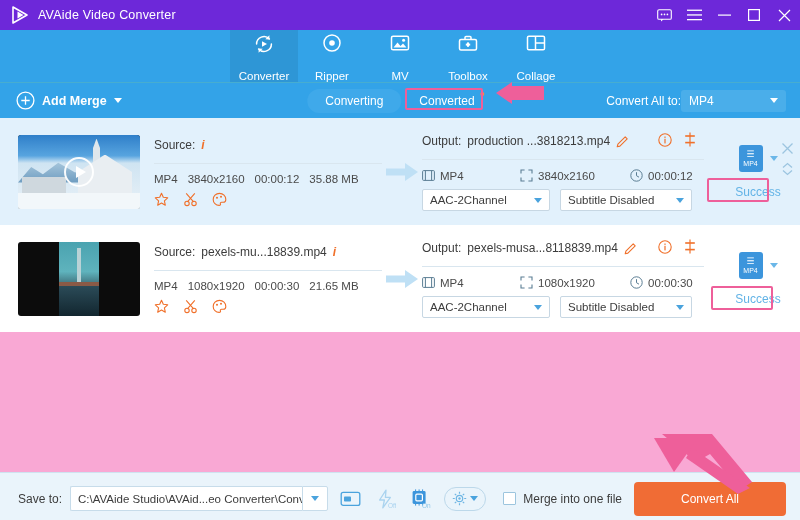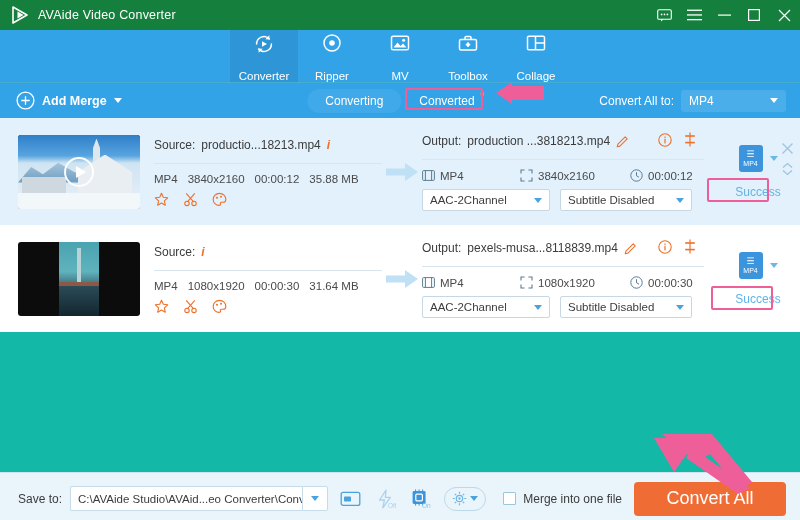--- a/index.html
+++ b/index.html
@@ -9,21 +9,21 @@
     font-size: 12px;
     background: #ffffff;
     color: #333;
     overflow: hidden;
     position: relative;
   }
 
   
   .titlebar {
     height: 30px;
-    background: #15803d;
+    background: #6d28d9;
     display: flex;
     align-items: center;
     padding: 0 10px;
     position: relative;
   }
   .app-logo {
     width: 20px; height: 20px;
     margin-right: 8px;
     display: flex; align-items: center; justify-content: center;
   }
@@ -112,40 +112,40 @@
   .seg-badge {
     position: absolute;
     top: 3px; right: 8px;
     width: 4px; height: 4px;
     border-radius: 50%;
     background: #ff8a3d;
   }
   .convert-all-to {
     position: absolute;
     right: 14px;
-    display: flex; align-items: center; gap: 7px;
+    display: flex; align-items: center; 
     color: #ffffff;
   }
   .cat-label { font-size: 12px; }
   .cat-select {
     background: #4aaeea;
     border-radius: 3px;
     height: 22px;
     width: 105px;
     display: flex; align-items: center;
     justify-content: space-between;
     padding: 0 8px;
     font-size: 12px;
     cursor: pointer;
   }
 
   
   .list {
     height: 354px;
-    background: #14b8a6;
+    background: #f9a8d4;
     overflow: hidden;
   }
   .row {
     height: 107px;
     display: flex;
     align-items: center;
     padding: 0 14px 0 18px;
     position: relative;
   }
   .row.alt { background: #e2f1fc; }
@@ -442,21 +442,21 @@
     border-radius: 1px;
   }
   .merge-label { font-size: 12px; color: #3c3c3c; }
   .convert-all-btn {
     position: absolute;
     right: 14px;
     width: 152px; height: 34px;
     background: #f06c35;
     border-radius: 4px;
     color: #ffffff;
-    font-size: 18px;
+    font-size: 12px;
     display: flex; align-items: center; justify-content: center;
     cursor: pointer;
   }
 </style>
 </head>
 <body>
 
 <div class="titlebar">
   <div class="app-logo">
     <svg width="20" height="20" viewBox="0 0 20 20">
@@ -592,21 +592,20 @@
         <div class="snow-ground"></div>
       </div>
       <div class="play-btn">
         <span class="play-tri"></span>
       </div>
     </div>
 
     <div class="src-col">
       <div class="src-title">
         <span>Source:</span>
-        <span>productio...18213.mp4</span>
         <span class="info-i">i</span>
       </div>
       <div class="hr"></div>
       <div class="meta-line">
         <span>MP4</span>
         <span>3840x2160</span>
         <span>00:00:12</span>
         <span>35.88 MB</span>
       </div>
       <div class="tool-icons">
@@ -716,28 +715,29 @@
           <div class="pi-tower"></div>
           <div class="pi-bridge"></div>
           <div class="pi-water"></div>
         </div>
       </div>
     </div>
 
     <div class="src-col">
       <div class="src-title">
         <span>Source:</span>
+        <span>pexels-mu...18839.mp4</span>
         <span class="info-i">i</span>
       </div>
       <div class="hr"></div>
       <div class="meta-line">
         <span>MP4</span>
         <span>1080x1920</span>
         <span>00:00:30</span>
-        <span>31.64 MB</span>
+        <span>21.65 MB</span>
       </div>
       <div class="tool-icons">
         <svg width="15" height="15" viewBox="0 0 15 15">
           <path d="M7.5 1.2 L9.3 5.3 L13.7 5.8 L10.4 8.8 L11.3 13.2 L7.5 11 L3.7 13.2 L4.6 8.8 L1.3 5.8 L5.7 5.3 Z" fill="none" stroke="#f0702a" stroke-width="1.1" stroke-linejoin="round"></path>
         </svg>
         <svg width="15" height="15" viewBox="0 0 15 15">
           <circle cx="4" cy="11.4" r="2.2" fill="none" stroke="#f0702a" stroke-width="1.1"></circle>
           <circle cx="11" cy="11.4" r="2.2" fill="none" stroke="#f0702a" stroke-width="1.1"></circle>
           <path d="M3.2 1.4 L10.6 9.8 M11.8 1.4 L4.4 9.8" stroke="#f0702a" stroke-width="1.1" fill="none"></path>
         </svg>

